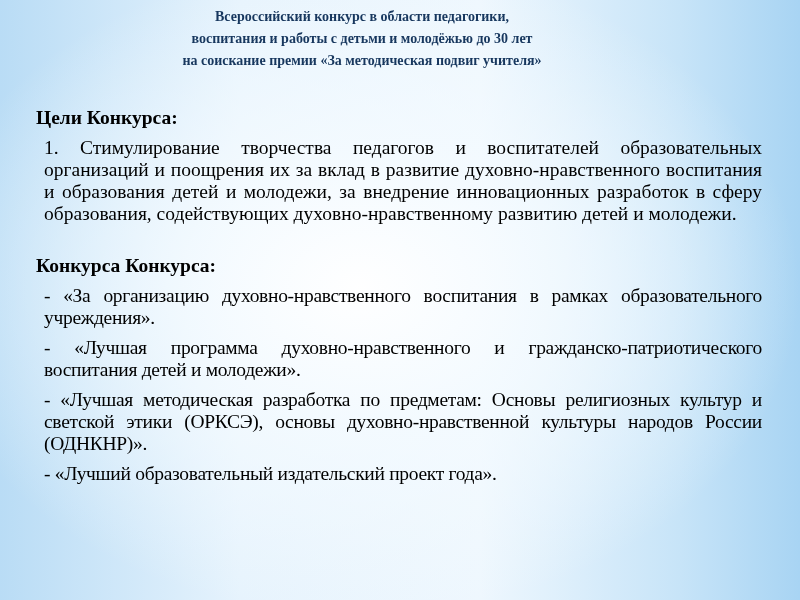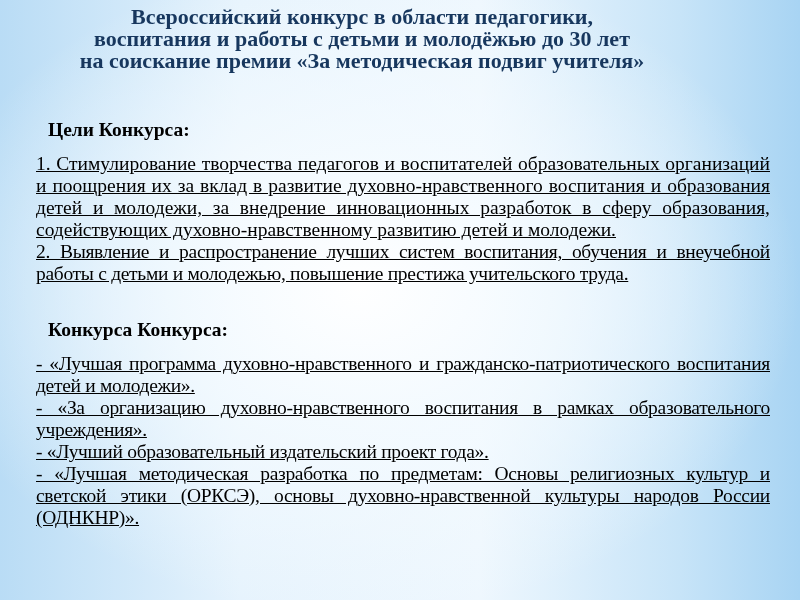--- a/index.html
+++ b/index.html
@@ -22,63 +22,61 @@
       inset: 0;
     }
     .title {
       position: absolute;
       top: 6px;
       left: 0;
       width: 724px;
       text-align: center;
       color: #17375e;
       font-weight: bold;
-      font-size: 22px;
+      font-size: 14px;
       line-height: 22px;
     }
     .title div { white-space: nowrap; }
     .content {
       position: absolute;
       left: 36px;
       top: 107px;
       width: 734px;
       font-size: 19.5px;
       line-height: 22px;
     }
     .heading {
       font-weight: bold;
-      margin: 12px;
+      margin: 0;
     }
     .para {
       text-align: justify;
-      margin: 0;
-      text-decoration: underline;
+      margin: 8px;
     }
     .para.narrow {
       font-family: "Liberation Sans Narrow", "Liberation Serif", serif;
       letter-spacing: -0.3px;
     }
     .spacer { height: 22px; }
   </style>
 </head>
 <body>
 
 <div class="slide">
   <div class="title">
     <div>Всероссийский конкурс в области педагогики,</div>
     <div>воспитания и работы с детьми и молодёжью до 30 лет</div>
     <div>на соискание премии «За методическая подвиг учителя»</div>
   </div>
 
   <div class="content">
     <p class="heading">Цели Конкурса:</p>
     <p class="para">1. Стимулирование творчества педагогов и воспитателей образовательных организаций и поощрения их за вклад в развитие духовно-нравственного воспитания и образования детей и молодежи, за внедрение инновационных разработок в сферу образования, содействующих духовно-нравственному развитию детей и молодежи.</p>
-    <p class="para narrow">2. Выявление и распространение лучших систем воспитания, обучения и внеучебной работы с детьми и молодежью, повышение престижа учительского труда.</p>
 
     <div class="spacer"></div>
 
     <p class="heading narrow">Конкурса Конкурса:</p>
+    <p class="para narrow">- «За организацию духовно-нравственного воспитания в рамках образовательного учреждения».</p>
     <p class="para narrow">- «Лучшая программа духовно-нравственного и гражданско-патриотического воспитания детей и молодежи».</p>
-    <p class="para narrow">- «За организацию духовно-нравственного воспитания в рамках образовательного учреждения».</p>
+    <p class="para narrow">- «Лучшая методическая разработка по предметам: Основы религиозных культур и светской этики (ОРКСЭ), основы духовно-нравственной культуры народов России (ОДНКНР)».</p>
     <p class="para narrow">- «Лучший образовательный издательский проект года».</p>
-    <p class="para narrow">- «Лучшая методическая разработка по предметам: Основы религиозных культур и светской этики (ОРКСЭ), основы духовно-нравственной культуры народов России (ОДНКНР)».</p>
   </div>
 </div>
 
 </body></html>

